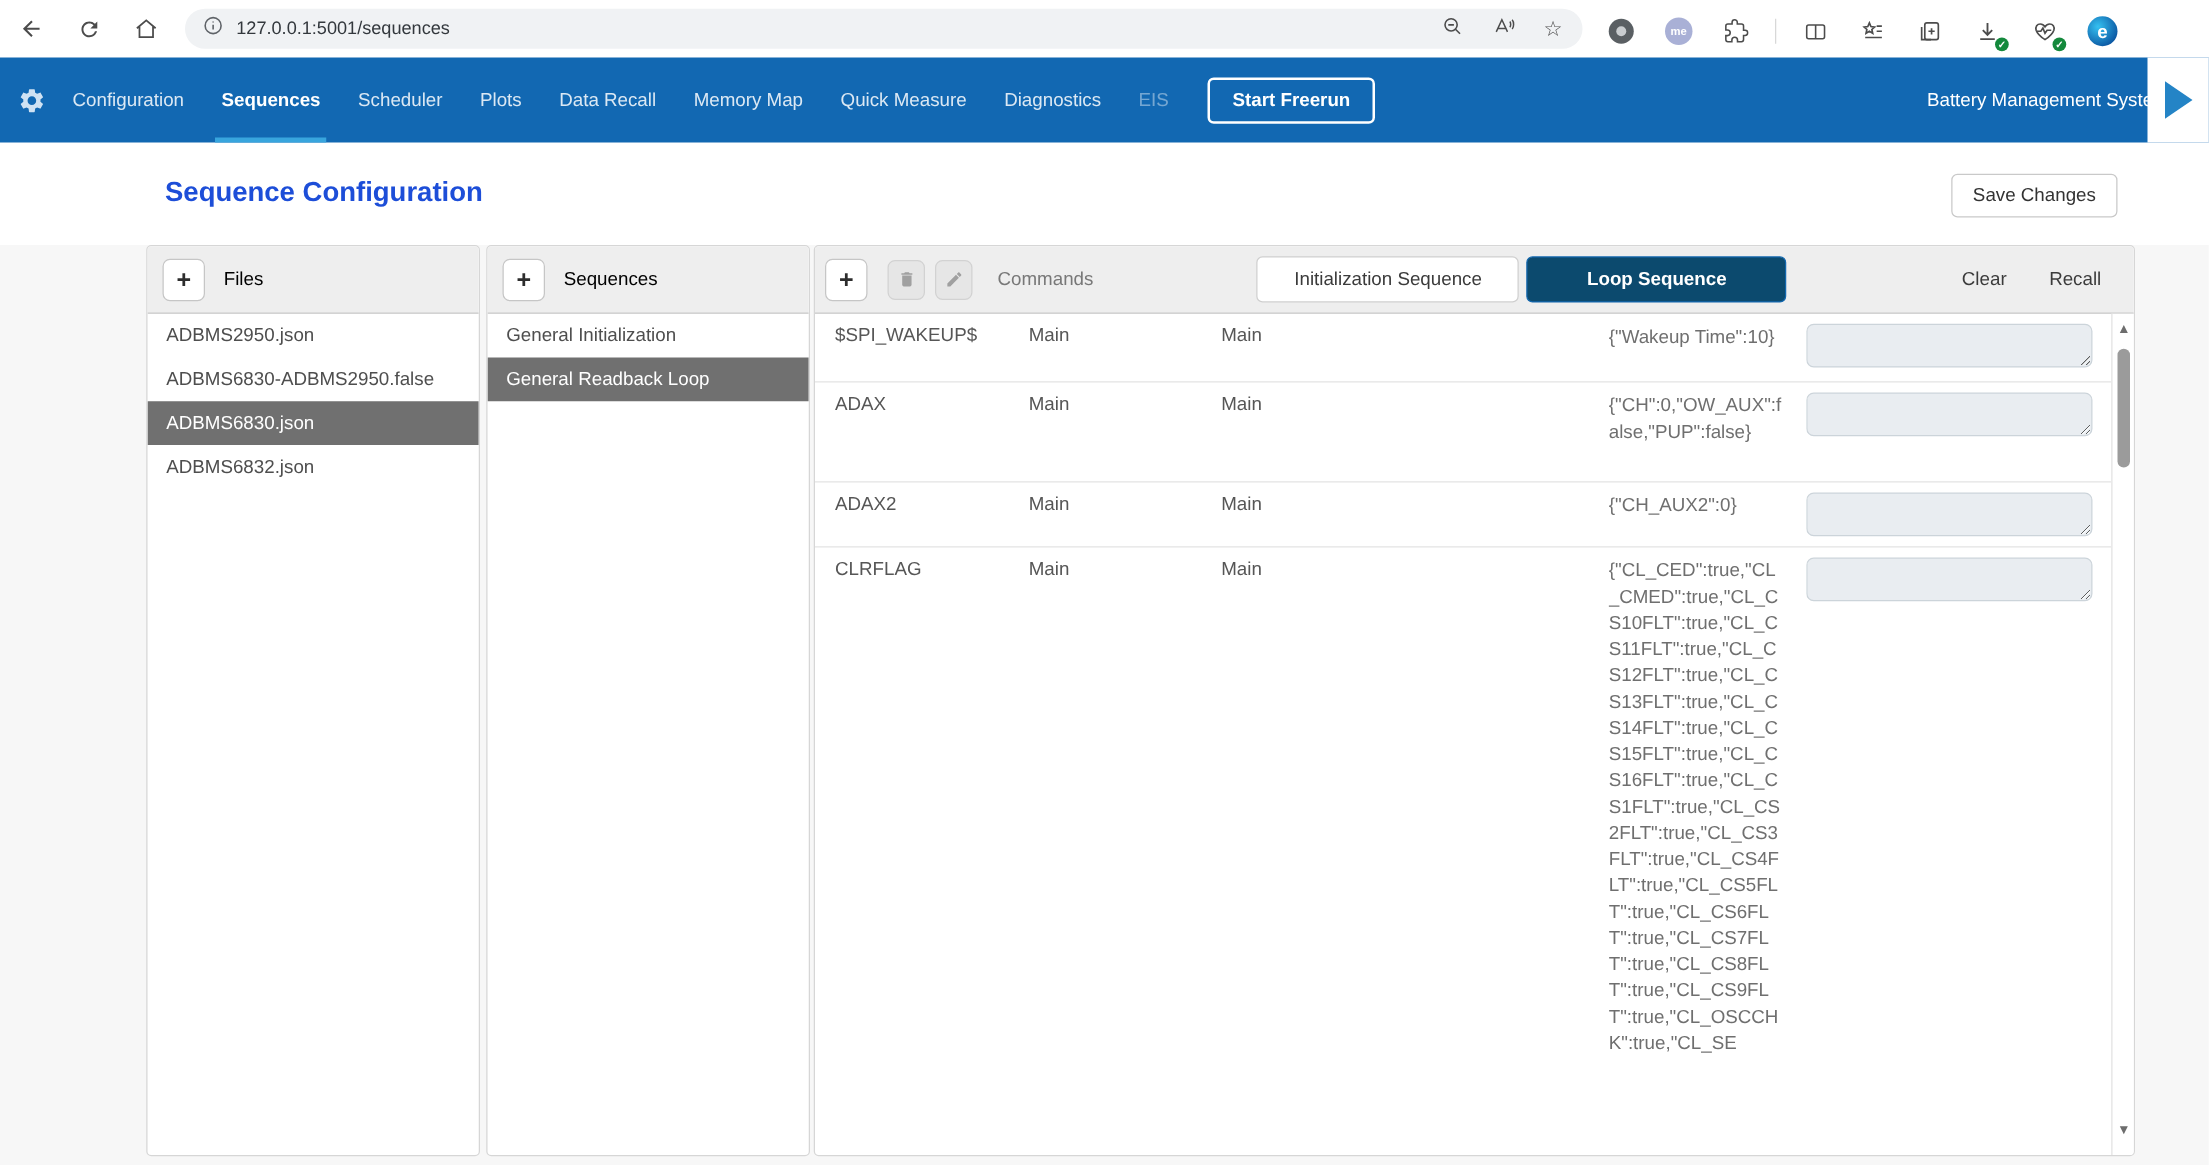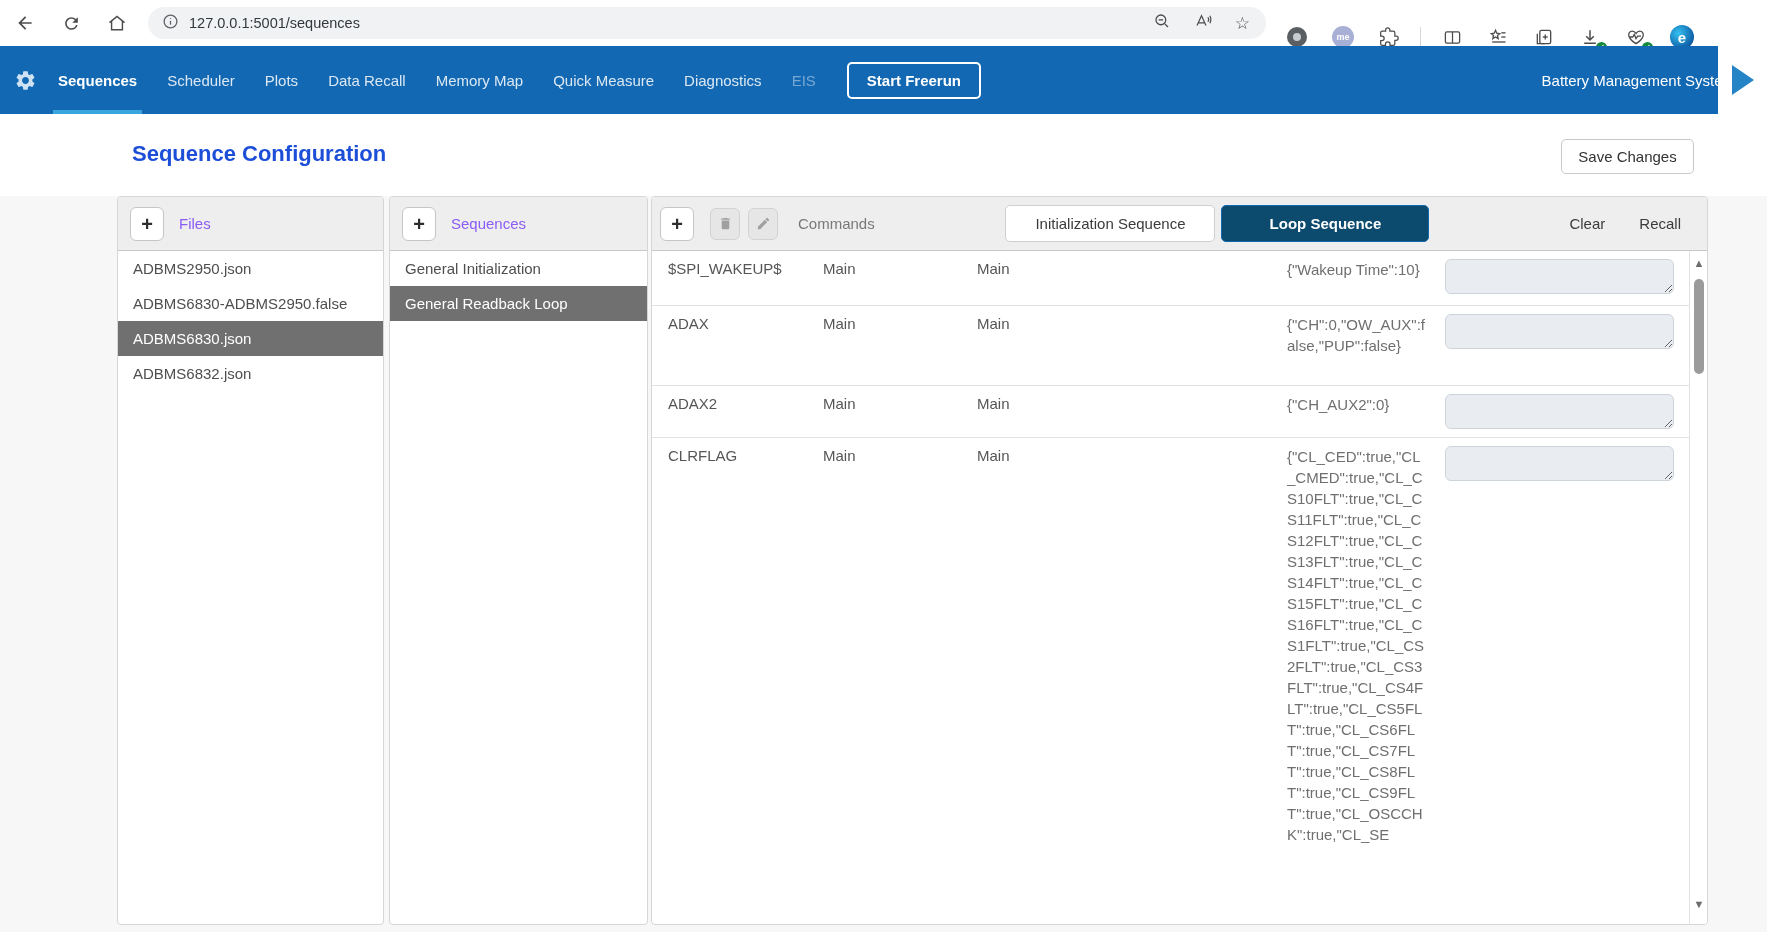--- a/index.html
+++ b/index.html
@@ -8,21 +8,21 @@
 
   
   .browser-bar { position:absolute; left:0; top:0; width:1767px; height:46px; background:#fff; display:flex; align-items:center; }
   .chrome-btn { width:34px; height:34px; display:flex; align-items:center; justify-content:center; border-radius:6px; color:#4c4c4c; flex:0 0 auto; }
   .chrome-btn svg { display:block; }
   #btn-back{ margin-left:8px; } #btn-refresh{ margin-left:12px; } #btn-home{ margin-left:12px; }
   .url-pill { position:absolute; left:148px; top:7px; width:1118px; height:32px; background:#f0f2f4; border-radius:16px;
               display:flex; align-items:center; padding:0 10px 0 14px; }
   .url-text { font-size:14.5px; color:#33383d; margin-left:10px; flex:1 1 auto; white-space:nowrap; overflow:hidden; }
   .pill-icons { display:flex; align-items:center; gap:22px; margin-right:6px; }
-  .tb-right { position:absolute; left:1282px; top:12px; height:50px; display:flex; align-items:center; gap:16px; }
+  .tb-right { position:absolute; left:1282px; top:0; height:50px; display:flex; align-items:center; gap:16px; }
   .tb-ic { width:30px; height:30px; display:flex; align-items:center; justify-content:center; color:#4c4c4c; position:relative; flex:0 0 auto; }
   .divider-v { width:1px; height:20px; background:#d8d8d8; }
   .avatar-me { width:22px; height:22px; border-radius:50%; background:#a9b0d6; color:#fff; font-size:9px; font-weight:bold;
                display:flex; align-items:center; justify-content:center; }
   .ext-dot { width:20px; height:20px; border-radius:50%; background:#5a5f63; position:relative; }
   .ext-dot::after{ content:""; position:absolute; left:6px; top:6px; width:8px; height:8px; border-radius:50%; background:#c9cccf; }
   .badge-check { position:absolute; right:-2px; bottom:-1px; width:11px; height:11px; border-radius:50%; background:#14893c;
                  color:#fff; font-size:8px; line-height:11px; text-align:center; font-weight:bold; }
   .edge-logo { width:24px; height:24px; border-radius:50%; background:radial-gradient(circle at 35% 35%, #35c1f1 0%, #0c59a4 75%);
                color:#fff; font-weight:bold; font-size:15px; display:flex; align-items:center; justify-content:center; }
@@ -49,21 +49,21 @@
   .work-area { position:absolute; left:0; top:196px; width:1767px; height:736px; background:#f7f7f7; }
 
   .panel { position:absolute; top:196px; height:729px; background:#fff; border:1px solid #d6d6d6; border-radius:4px; overflow:hidden; }
   .panel-files { left:117px; width:267px; }
   .panel-seqs  { left:389px; width:259px; }
   .panel-cmds  { left:651px; width:1057px; }
 
   .panel-head { height:54px; background:#eeeeee; border-bottom:1px solid #c9c9c9; display:flex; align-items:center; padding-left:12px; }
   .plus-btn { width:34px; height:34px; background:#fff; border:1px solid #c6c6c6; border-radius:6px; font-size:20px; font-weight:bold;
               color:#2d2d2d; line-height:1; font-family:inherit; }
-  .panel-label { margin-left:15px; font-size:15px; color:#8b5cf6; }
+  .panel-label { margin-left:15px; font-size:15px; color:#000000; }
   .list-item { height:35px; display:flex; align-items:center; padding-left:15px; font-size:15px; color:#4e4e4e;text-align:center; }
   .list-item.selected { background:#707070; color:#fff; }
 
   
   .cmd-toolbar { height:54px; background:#eeeeee; border-bottom:1px solid #c9c9c9; display:flex; align-items:center; padding:0 26px 0 8px; }
   .icon-btn { width:30px; height:32px; border:1px solid #d2d2d2; border-radius:6px; background:#e6e6e6; color:#a0a0a0;
               display:flex; align-items:center; justify-content:center; }
   .cmd-toolbar .plus-btn { margin-right:16px; }
   .icon-btn + .icon-btn { margin-left:8px; }
   .cmd-label { margin-left:20px; font-size:15px; color:#787878; }
@@ -193,20 +193,21 @@
   </div>
 </div>
 
 <div class="nav-bar">
   <span class="gear-wrap">
     <svg width="23" height="23" viewBox="0 0 24 24" fill="#cfe2f3">
         <path d="M19.14 12.94c.04-.3.06-.61.06-.94 0-.32-.02-.64-.07-.94l2.03-1.58c.18-.14.23-.41.12-.61l-1.92-3.32c-.12-.22-.37-.29-.59-.22l-2.39.96c-.5-.38-1.03-.7-1.62-.94l-.36-2.54c-.04-.24-.24-.41-.48-.41h-3.84c-.24 0-.43.17-.47.41l-.36 2.54c-.59.24-1.13.57-1.62.94l-2.39-.96c-.22-.08-.47 0-.59.22L2.74 8.87c-.12.21-.08.47.12.61l2.03 1.58c-.05.3-.09.63-.09.94s.02.64.07.94l-2.03 1.58c-.18.14-.23.41-.12.61l1.92 3.32c.12.22.37.29.59.22l2.39-.96c.5.38 1.03.7 1.62.94l.36 2.54c.05.24.24.41.48.41h3.84c.24 0 .44-.17.47-.41l.36-2.54c.59-.24 1.13-.56 1.62-.94l2.39.96c.22.08.47 0 .59-.22l1.92-3.32c.12-.22.07-.47-.12-.61l-2.01-1.58zM12 15.6c-1.98 0-3.6-1.62-3.6-3.6s1.62-3.6 3.6-3.6 3.6 1.62 3.6 3.6-1.62 3.6-3.6 3.6z"></path>
       </svg>
   </span>
   <div class="nav-tabs">
+      <div class="nav-tab">Configuration</div>
       <div class="nav-tab active">Sequences</div>
       <div class="nav-tab">Scheduler</div>
       <div class="nav-tab">Plots</div>
       <div class="nav-tab">Data Recall</div>
       <div class="nav-tab">Memory Map</div>
       <div class="nav-tab">Quick Measure</div>
       <div class="nav-tab">Diagnostics</div>
       <div class="nav-tab disabled">EIS</div>
     </div>
   <button class="start-btn">Start Freerun</button>

